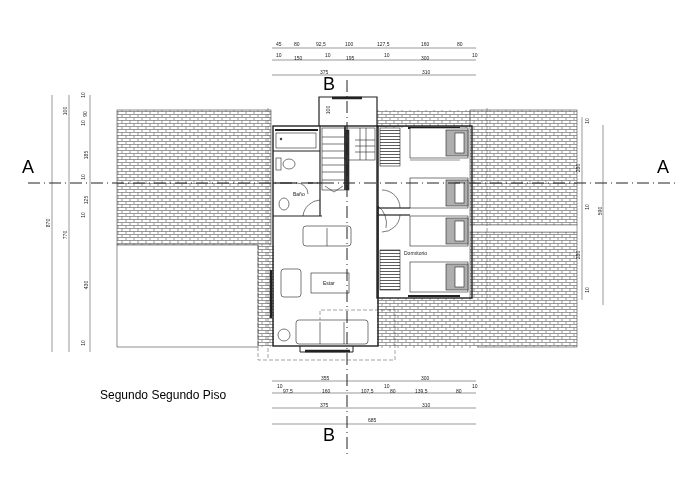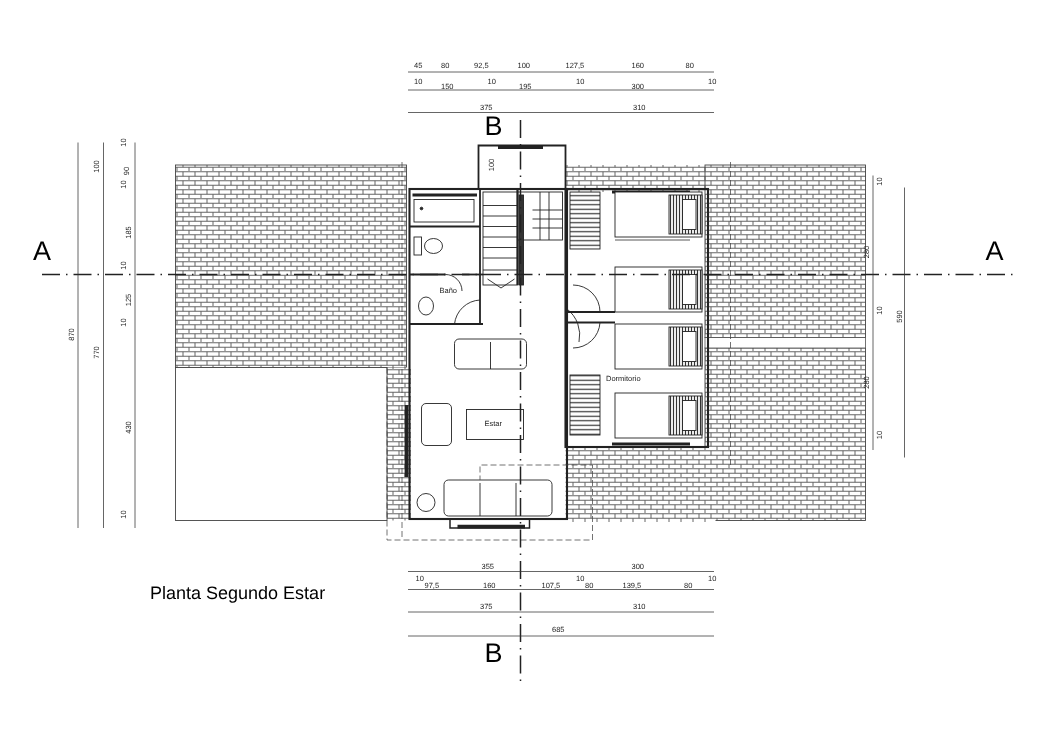--- a/index.html
+++ b/index.html
@@ -162,21 +162,21 @@
     <line x1="582" y1="117" x2="582" y2="300"></line>
     <line x1="603" y1="125" x2="603" y2="305"></line>
   </g>
 </svg>
 
 <div class="sec" style="left:22px;top:158px;">A</div>
 <div class="sec" style="left:657px;top:158px;">A</div>
 <div class="sec" style="left:323px;top:75px;">B</div>
 <div class="sec" style="left:323px;top:426px;">B</div>
 
-<div class="title" style="left:100px;top:388px;">Planta Segundo  Estar</div>
+<div class="title" style="left:100px;top:388px;">Segundo Segundo  Piso</div>
 
 <div class="room" style="left:293px;top:191px;">Baño</div>
 <div class="room" style="left:323px;top:280px;">Estar</div>
 <div class="room" style="left:404px;top:250px;">Dormitorio</div>
 <div class="dimv" style="left:324px;top:107px;">100</div>
 
 <div class="dim" style="left:276px;top:41px;">45</div>
 <div class="dim" style="left:294px;top:41px;">80</div>
 <div class="dim" style="left:316px;top:41px;">92,5</div>
 <div class="dim" style="left:345px;top:41px;">100</div>

